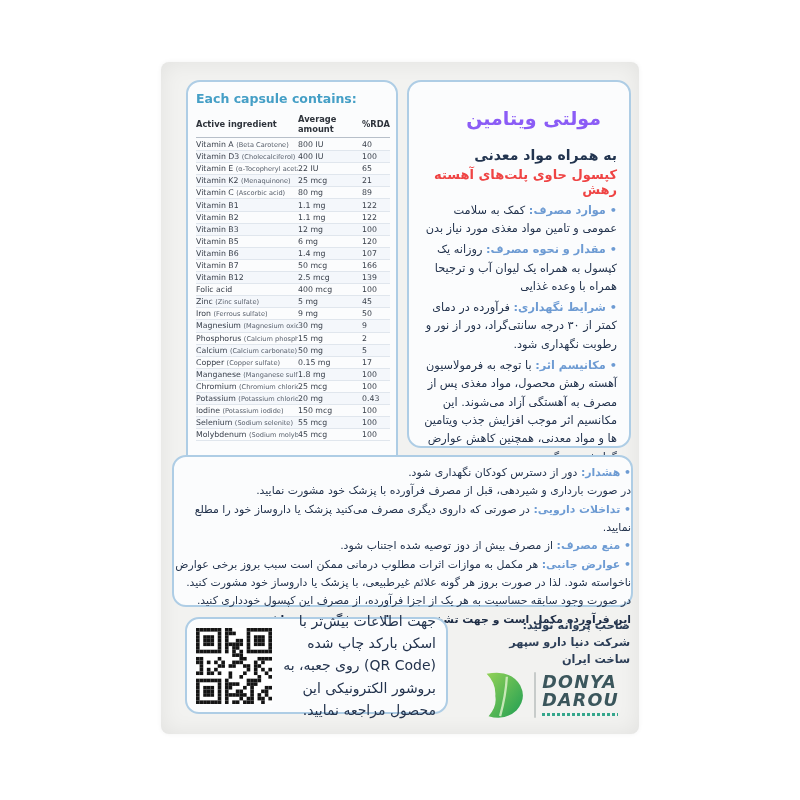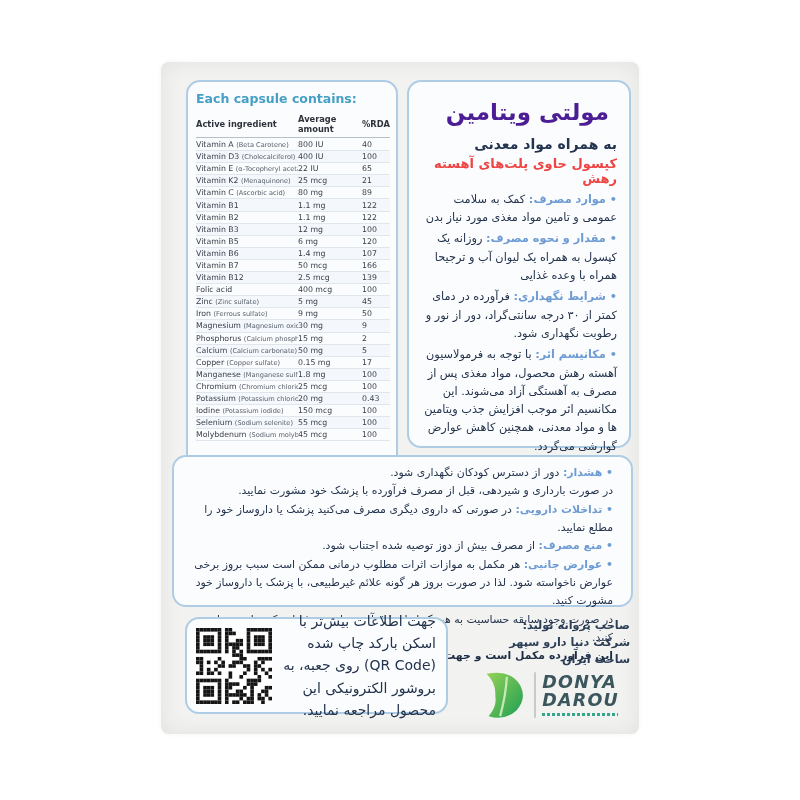--- a/index.html
+++ b/index.html
@@ -26,28 +26,28 @@
   .t-row:nth-child(even){background:#f4f7fb;}
   .t-name{flex:1;white-space:nowrap;overflow:hidden;}
   .t-form{font-size:6.6px;color:#59616d;}
   .t-amt{width:64px;flex:none;}
   .t-rda{width:28px;flex:none;}
   .t-foot{font-size:6.7px;color:#4a515c;margin-top:18px;font-style:italic;}
   .badge{color:#459fc6;font-weight:bold;font-size:13px;margin-top:11px;}
   
   .rtl{direction:rtl;text-align:right;}
   .info-panel{left:246px;top:18px;width:224px;height:368px;padding:8px 12px;}
-  .info-title{color:#4c1d95;font-weight:bold;font-size:23px;line-height:1.3;margin:8px;}
+  .info-title{color:#8b5cf6;font-weight:bold;font-size:19px;line-height:1.3;margin:16px;}
   .info-sub{color:#22344f;font-weight:bold;font-size:14px;margin:2px 0 4px 0;}
   .info-sub2{color:#ef4444;font-weight:bold;font-size:13px;margin:0 0 5px 0;}
   .sec{font-size:11.3px;line-height:1.62;color:#23334d;margin:3px 0;}
   .kw{color:#6d9bd3;font-weight:bold;}
   .kw::before{content:"• ";}
   
-  .warn-panel{left:11px;top:393px;width:461px;height:152px;padding:7px 18px;}
+  .warn-panel{left:11px;top:393px;width:461px;height:152px;padding:7px 0;}
   .warn-panel .sec{font-size:10.9px;line-height:1.68;margin:0;}
   .warn-emph{font-size:11.6px;font-weight:bold;color:#1d2c45;margin-top:2px;}
   
   .qr-panel{left:24px;top:555px;width:263px;height:97px;padding:9px 10px 9px 9px;display:flex;gap:10px;align-items:center;}
   .qr-box{width:76px;height:76px;flex:none;background:#ffffff;}
   .qr-text{flex:1;font-size:14px;line-height:1.6;color:#23334d;}
   
   .mfr{position:absolute;right:9px;top:556px;font-size:11.3px;line-height:1.5;
        color:#2c3e57;font-weight:bold;}
   .logo{position:absolute;right:20px;top:602px;display:flex;align-items:center;gap:6px;height:62px;font-style:italic;}

